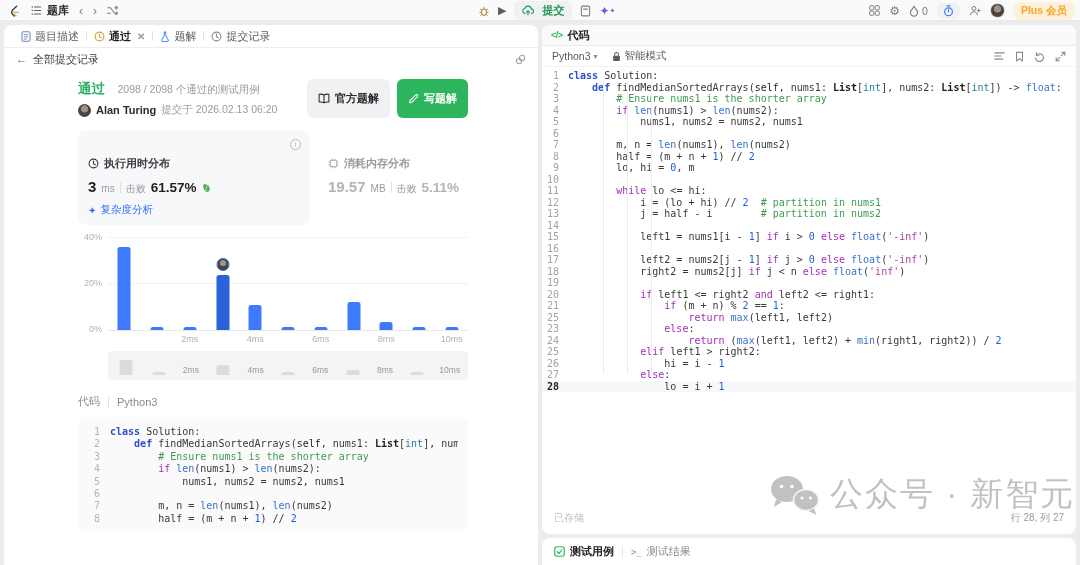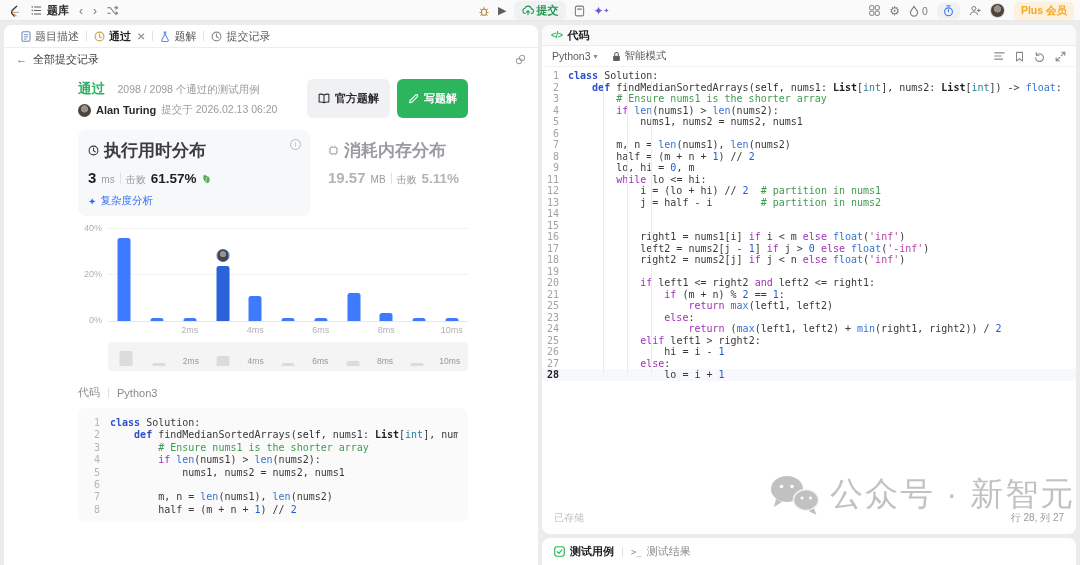--- a/index.html
+++ b/index.html
@@ -6,21 +6,21 @@
   html,body { width:1080px; height:565px; overflow:hidden; }
   body { position:relative; background:#ececec; font-family:"Liberation Sans",sans-serif; color:#262626; }
 
   
   .navbar { position:absolute; top:0; left:0; right:0; height:21px; background:#fafafa; border-bottom:1px solid #e7e7e7; }
   .nav-left { position:absolute; left:8px; top:0; height:21px; display:flex; align-items:center; gap:10px; }
   .nav-center { position:absolute; left:478px; top:0; height:21px; display:flex; align-items:center; gap:8px; }
   .nav-right { position:absolute; right:6px; top:0; height:21px; display:flex; align-items:center; gap:9px; }
   .nav-ic { color:#7a7a80; font-size:11px; line-height:1; display:inline-flex; align-items:center; cursor:pointer; }
   .nav-label { font-size:11px; font-weight:bold; color:#2a2a2e; }
-  .pill { display:inline-flex; align-items:center; gap:2px; background:#f0f1f2; border-radius:5px; padding:2px 8px; cursor:pointer; }
+  .pill { display:inline-flex; align-items:center; gap:8px; background:#f0f1f2; border-radius:5px; padding:2px 8px; cursor:pointer; }
   .submit-pill { color:#239853; font-size:11px; font-weight:bold; }
   .timer-pill { padding:2px 6px; }
   .plus-pill { background:#fdf1dc; color:#f5a623; font-size:10.5px; font-weight:bold; padding:2px 7px; }
   .flame-count { font-size:10.5px; color:#7a7a80; }
   .avatar { width:15px; height:15px; border-radius:50%; background:radial-gradient(circle at 50% 38%, #9a9288 0 34%, #4c443c 36% 100%); border:1px solid #d8d8d8; }
 
   
   .left-panel { position:absolute; top:25px; left:4px; width:534px; bottom:0; background:#fff; border-radius:8px 8px 0 0; overflow:hidden; }
   .right-main { position:absolute; top:25px; left:542px; width:534px; height:509px; background:#fff; border-radius:8px; overflow:hidden; }
   .right-console { position:absolute; top:538px; left:542px; width:534px; bottom:0; background:#fff; border-radius:8px 8px 0 0; }
@@ -51,21 +51,21 @@
   
   .promo { margin-top:12px; height:48px; background:#f6f6f5; border-radius:8px; display:flex; align-items:center; padding:0 14px 0 8px; gap:12px; cursor:pointer; }
   .promo-img { width:62px; height:38px; border-radius:6px; background:linear-gradient(135deg,#fdeec9,#f7d98e); display:flex; align-items:center; justify-content:center; }
   .promo-title { font-size:11.5px; font-weight:bold; color:#2a2a2e; }
   .promo-sub { font-size:10.5px; color:#8a8a8e; margin-top:3px; }
   .promo-arrow { margin-left:auto; color:#8a8a8e; font-size:13px; }
 
   
   .stats { margin-top:12px; display:flex; }
   .stat-card { width:232px; background:#f7f8f9; border-radius:8px; padding:9px 10px 8px; position:relative; }
-  .stat-title { font-size:17px; font-weight:bold; color:#3c3c40; display:flex; align-items:center; gap:5px; }
+  .stat-title { font-size:11px; font-weight:bold; color:#3c3c40; display:flex; align-items:center; gap:5px;margin-top:17px; }
   .info-ic { position:absolute; right:9px; top:9px; width:11px; height:11px; border:1px solid #b9b9be; border-radius:50%; color:#b9b9be; font-size:8px; display:flex; align-items:center; justify-content:center; }
   .stat-val-row { margin-top:7px; display:flex; align-items:baseline; gap:5px; }
   .stat-val { font-size:15px; font-weight:bold; color:#1f1f22; }
   .stat-unit { font-size:10px; color:#9a9aa0; }
   .vsep { width:1px; height:11px; background:#e0e0e3; align-self:center; }
   .beats-label { font-size:10px; color:#9a9aa0; }
   .beats-val { font-size:13.5px; font-weight:bold; color:#1f1f22; }
   .ai-link { margin-top:7px; font-size:10.5px; color:#2f6bff; display:flex; align-items:center; gap:4px; cursor:pointer; }
   .stat-mem { padding:9px 0 0 18px; color:#9a9aa0; }
   .stat-mem .stat-title { color:#9a9aa0; font-weight:bold; }
@@ -511,26 +511,27 @@
     <div id="editor-lines" style="padding-top:2px;">
         <div class="ed-line"><span class="ln">1</span><span class="lc"><span class="tok-kd">class</span> Solution:</span></div>
         <div class="ed-line"><span class="ln">2</span><span class="lc">    <span class="tok-kd">def</span> findMedianSortedArrays(<span class="tok-sf">self</span>, nums1: <span class="tok-ty">List</span>[<span class="tok-ti">int</span>], nums2: <span class="tok-ty">List</span>[<span class="tok-ti">int</span>]) -&gt; <span class="tok-fn">float</span>:</span></div>
         <div class="ed-line"><span class="ln">3</span><span class="lc">        <span class="tok-c"># Ensure nums1 is the shorter array</span></span></div>
         <div class="ed-line"><span class="ln">4</span><span class="lc">        <span class="tok-kc">if</span> <span class="tok-fn">len</span>(nums1) &gt; <span class="tok-fn">len</span>(nums2):</span></div>
         <div class="ed-line"><span class="ln">5</span><span class="lc">            nums1, nums2 = nums2, nums1</span></div>
         <div class="ed-line"><span class="ln">6</span><span class="lc"> </span></div>
         <div class="ed-line"><span class="ln">7</span><span class="lc">        m, n = <span class="tok-fn">len</span>(nums1), <span class="tok-fn">len</span>(nums2)</span></div>
         <div class="ed-line"><span class="ln">8</span><span class="lc">        half = (m + n + <span class="tok-n">1</span>) // <span class="tok-n">2</span></span></div>
         <div class="ed-line"><span class="ln">9</span><span class="lc">        lo, hi = <span class="tok-n">0</span>, m</span></div>
+        <div class="ed-line"><span class="ln">10</span><span class="lc"> </span></div>
         <div class="ed-line"><span class="ln">11</span><span class="lc">        <span class="tok-kc">while</span> lo &lt;= hi:</span></div>
         <div class="ed-line"><span class="ln">12</span><span class="lc">            i = (lo + hi) // <span class="tok-n">2</span>  <span class="tok-c"># partition in nums1</span></span></div>
         <div class="ed-line"><span class="ln">13</span><span class="lc">            j = half - i        <span class="tok-c"># partition in nums2</span></span></div>
         <div class="ed-line"><span class="ln">14</span><span class="lc"> </span></div>
-        <div class="ed-line"><span class="ln">15</span></div>
-        <div class="ed-line"><span class="ln">16</span><span class="lc">            right1 = nums1[i] <span class="tok-kc">if</span> i &lt; m <span class="tok-kc">else</span> <span class="tok-fn">float</span>(<span class="tok-s">'inf'</span>)</span></div>
+        <div class="ed-line"><span class="ln">15</span><span class="lc">            left1 = nums1[i - <span class="tok-n">1</span>] <span class="tok-kc">if</span> i &gt; <span class="tok-n">0</span> <span class="tok-kc">else</span> <span class="tok-fn">float</span>(<span class="tok-s">'-inf'</span>)</span></div>
+        <div class="ed-line"><span class="ln">16</span></div>
         <div class="ed-line"><span class="ln">17</span><span class="lc">            left2 = nums2[j - <span class="tok-n">1</span>] <span class="tok-kc">if</span> j &gt; <span class="tok-n">0</span> <span class="tok-kc">else</span> <span class="tok-fn">float</span>(<span class="tok-s">'-inf'</span>)</span></div>
         <div class="ed-line"><span class="ln">18</span><span class="lc">            right2 = nums2[j] <span class="tok-kc">if</span> j &lt; n <span class="tok-kc">else</span> <span class="tok-fn">float</span>(<span class="tok-s">'inf'</span>)</span></div>
         <div class="ed-line"><span class="ln">19</span><span class="lc"> </span></div>
         <div class="ed-line"><span class="ln">20</span><span class="lc">            <span class="tok-kc">if</span> left1 &lt;= right2 <span class="tok-kc">and</span> left2 &lt;= right1:</span></div>
         <div class="ed-line"><span class="ln">21</span><span class="lc">                <span class="tok-kc">if</span> (m + n) % <span class="tok-n">2</span> == <span class="tok-n">1</span>:</span></div>
         <div class="ed-line"><span class="ln">25</span><span class="lc">                    <span class="tok-kc">return</span> <span class="tok-fn">max</span>(left1, left2)</span></div>
         <div class="ed-line"><span class="ln">23</span><span class="lc">                <span class="tok-kc">else</span>:</span></div>
         <div class="ed-line"><span class="ln">24</span><span class="lc">                    <span class="tok-kc">return</span> (<span class="tok-fn">max</span>(left1, left2) + <span class="tok-fn">min</span>(right1, right2)) / <span class="tok-n">2</span></span></div>
         <div class="ed-line"><span class="ln">25</span><span class="lc">            <span class="tok-kc">elif</span> left1 &gt; right2:</span></div>
         <div class="ed-line"><span class="ln">26</span><span class="lc">                hi = i - <span class="tok-n">1</span></span></div>

